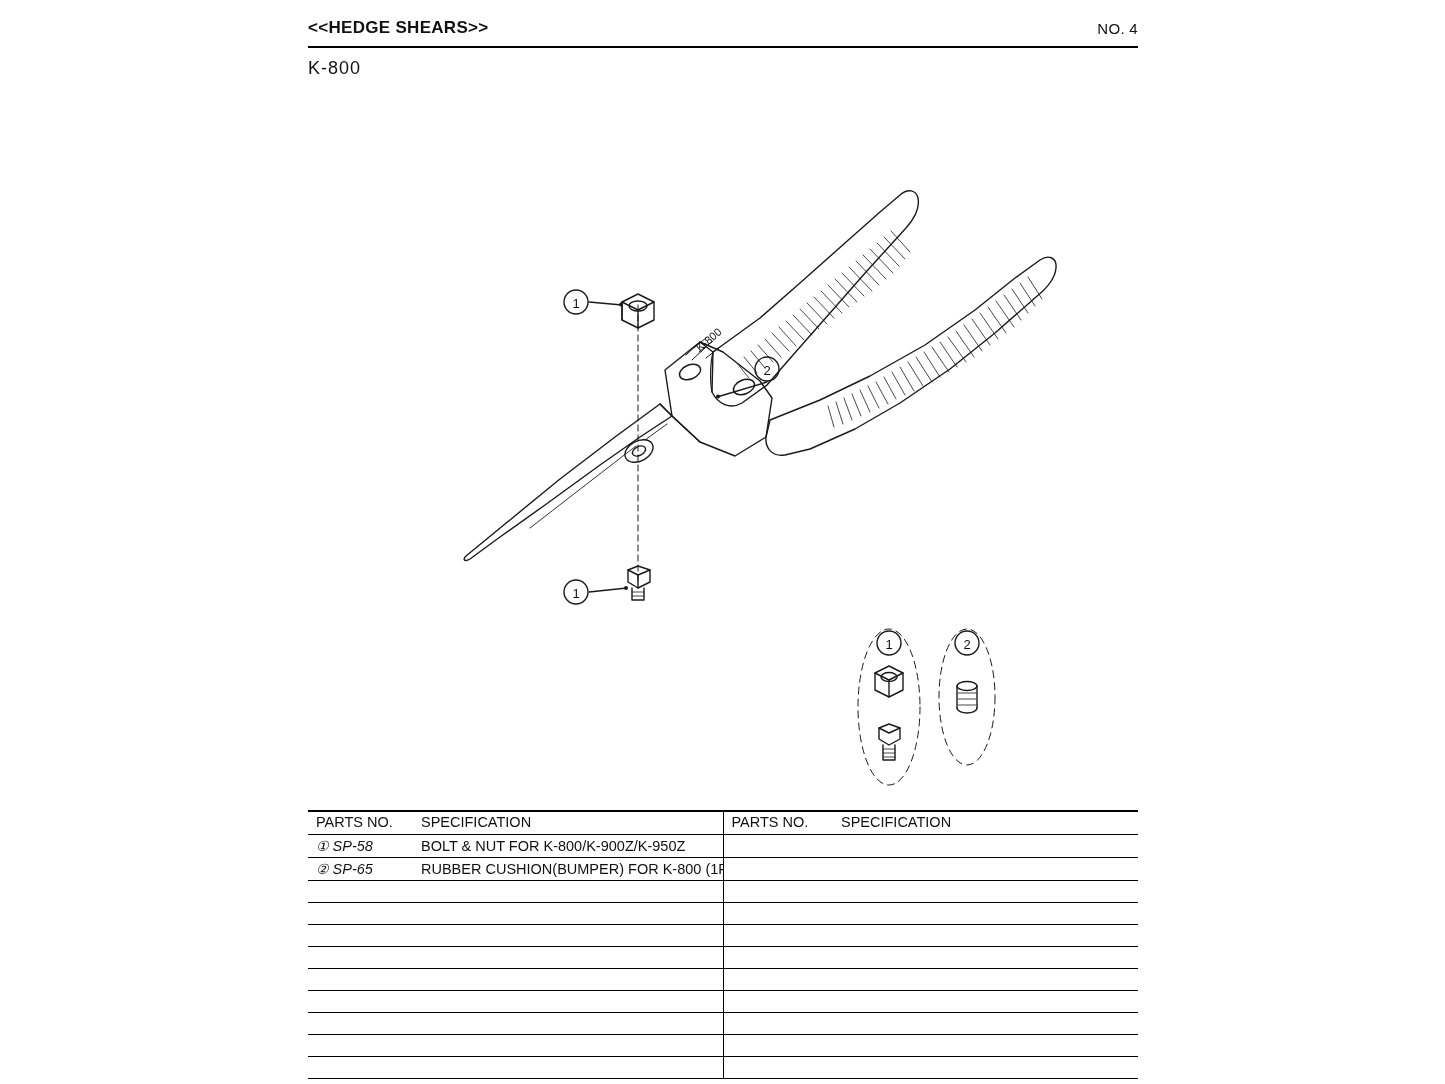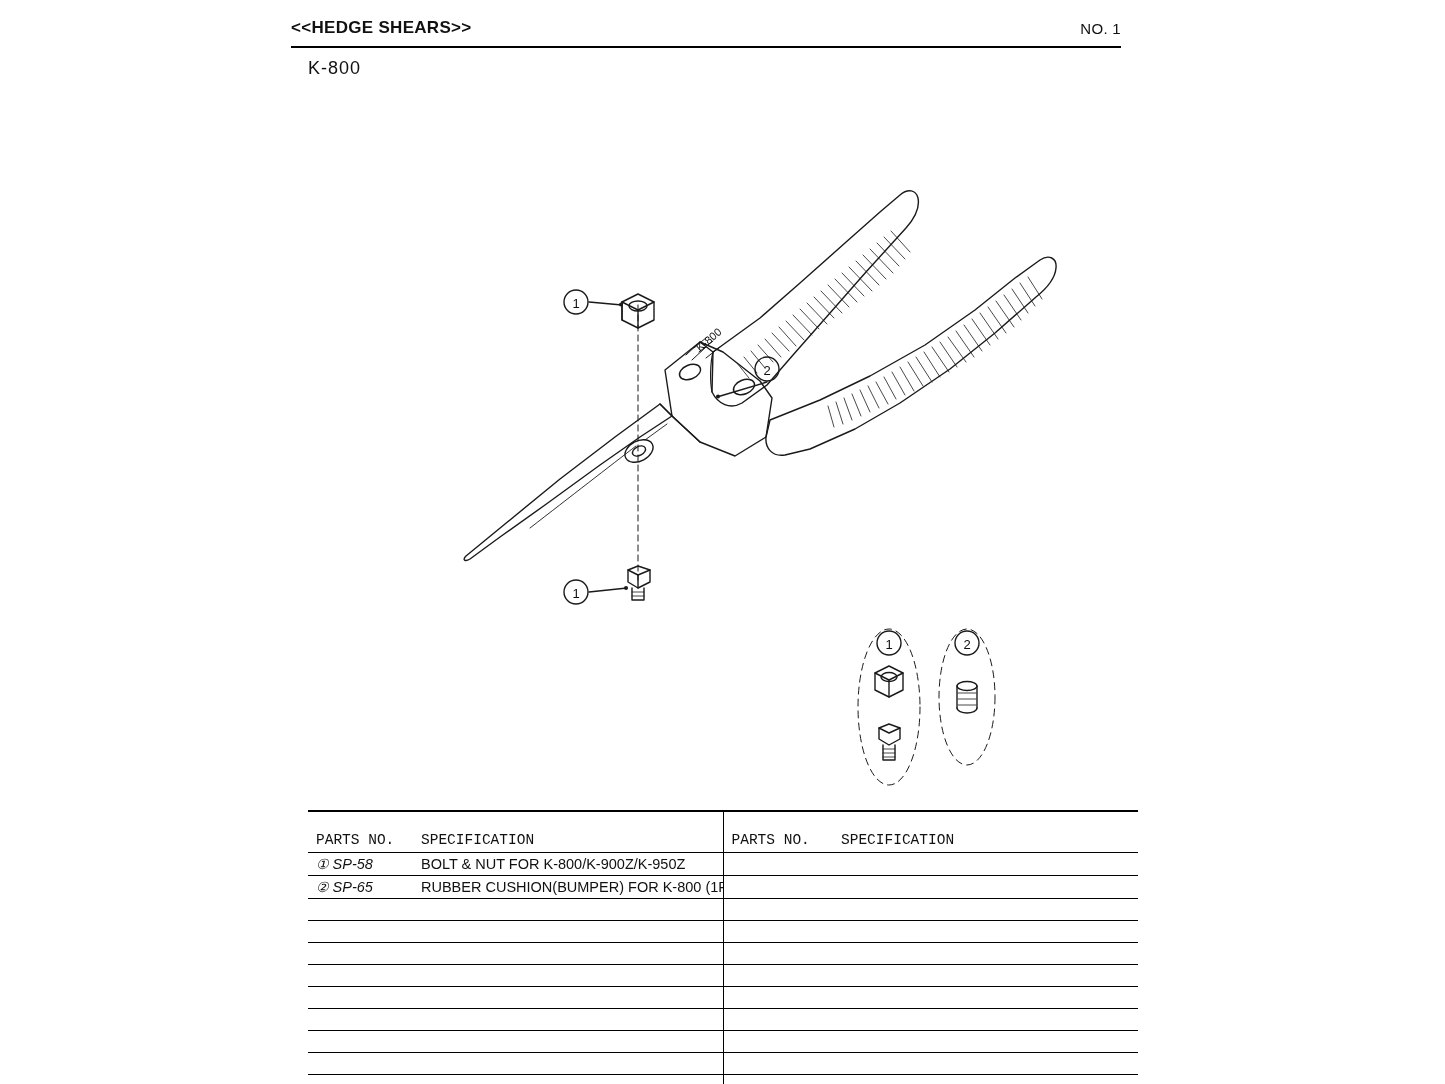--- a/index.html
+++ b/index.html
@@ -12,21 +12,21 @@
     height: 1084px;
     position: relative;
     font-family: "Liberation Sans", sans-serif;
     color: #111111;
     overflow: hidden;
   }
 
   
   .header {
     position: absolute;
-    left: 291px;
+    left: 308px;
     top: 18px;
     width: 830px;
     height: 30px;
     border-bottom: 2px solid #000;
     box-sizing: border-box;
   }
   .header-title {
     position: absolute;
     left: 0;
     top: 0;
@@ -85,41 +85,40 @@
     padding: 3px 0 3px 8px;
     height: 15px;
     line-height: 16px;
     border-bottom: 1px solid #000;
     vertical-align: middle;
     white-space: nowrap;
     overflow: hidden;
   }
   .parts-table thead th {
     border-bottom: 1px solid #000;
-    padding-top: 20px;
+    padding-top: 2px;
     padding-bottom: 4px;
-    font-family: Liberation Mono, monospace;
   }
   .col-div {
     border-left: 1px solid #000;
   }
   .num-cell { padding-left: 8px; font-style: italic; }
   .circ {
     display: inline-block;
     font-size: 14px;
     margin-right: 4px;
   }
   .hdr-spec { padding-left: 14px; }
 </style>
 </head>
 <body>
 
 <div class="header">
   <div class="header-title">&lt;&lt;HEDGE SHEARS&gt;&gt;</div>
-  <div class="header-page">NO. 1</div>
+  <div class="header-page">NO. 4</div>
 </div>
 <div class="model-label">K-800</div>
 
 <svg class="illustration" viewBox="0 0 1445 1084">
   <g fill="none" stroke="#1a1a1a" stroke-width="1.4" stroke-linejoin="round" stroke-linecap="round">
 
     <g>
       <path d="M713,352 L760,318 L800,283 L845,243 L880,212 L900,195 C908,188 916,190 918,198
                C920,208 915,218 906,228 L866,272 L830,313 L793,355 L767,385 L742,403
                C730,410 718,404 712,392 Z"></path>

